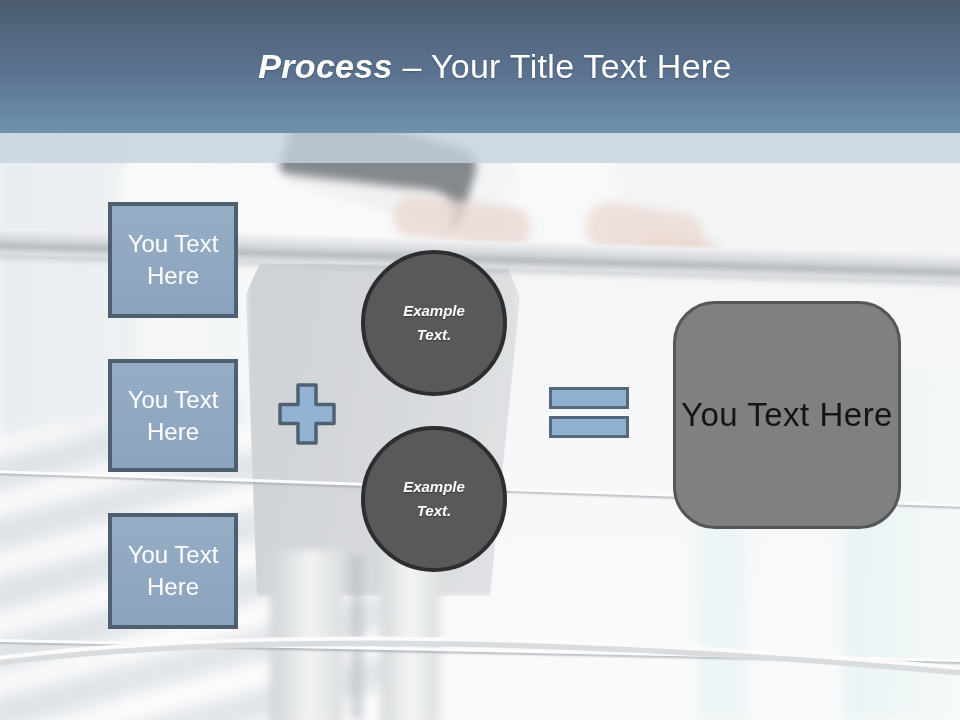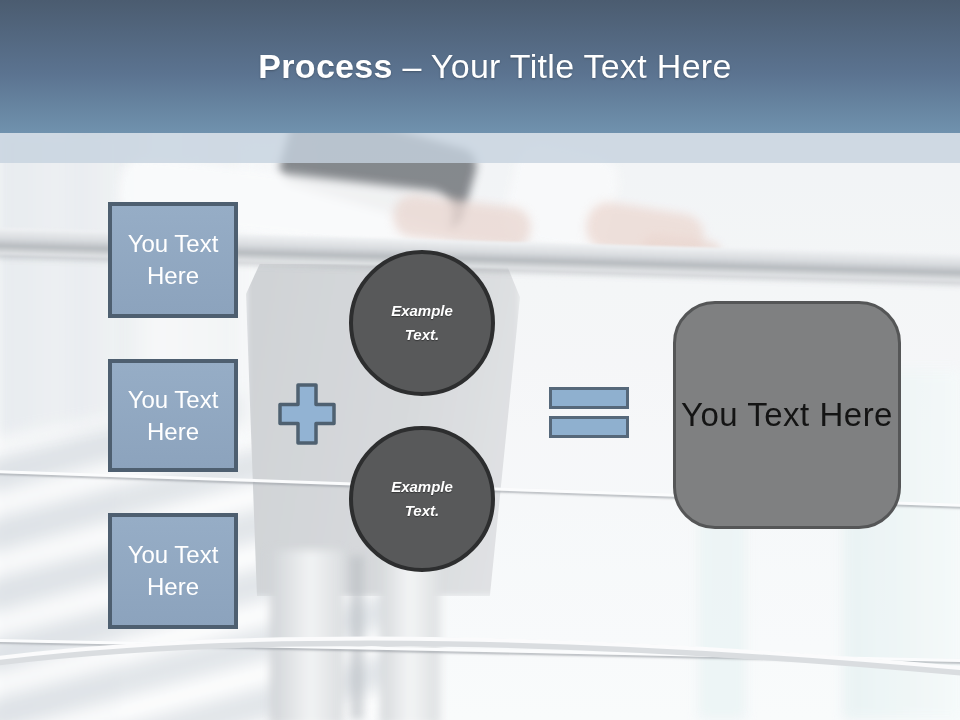--- a/index.html
+++ b/index.html
@@ -51,39 +51,39 @@
   .ph-cable-2{left:-6px;top:649px;width:976px;height:3px;background:#fbfcfd;
     transform:rotate(1.2deg);box-shadow:0 2px 2px rgba(140,146,152,.7);}
   .ph-arc{position:absolute;left:0;top:600px;width:960px;height:120px;}
   .ph-wash{inset:0;background:rgba(255,255,255,.18);}
   
   .header{position:absolute;left:0;top:0;width:960px;height:133px;z-index:3;
     background:linear-gradient(180deg,#4b5c70 0%,#5b7390 55%,#7092ae 100%);
     display:flex;align-items:center;justify-content:center;}
   .title{margin:0 0 0 30px;font-size:34px;font-weight:400;color:#ffffff;
     text-shadow:0 1px 2px rgba(0,0,0,.25);letter-spacing:.3px;}
-  .t-bold{font-weight:700;}
+  .t-bold{font-weight:700;font-style:italic;}
   .strip{position:absolute;left:0;top:133px;width:960px;height:30px;z-index:2;
     background:rgba(198,210,222,.8);}
   
   .diagram{position:absolute;inset:0;z-index:4;margin-top:26px;}
   .input-box{position:absolute;left:108px;width:130px;
     background:linear-gradient(180deg,#96adc6,#8ca3bd);
     border:4px solid #4e5f70;box-sizing:border-box;
     display:flex;align-items:center;justify-content:center;text-align:center;}
   .box-1{top:176px;height:116px;}
   .box-2{top:333px;height:113px;}
   .box-3{top:487px;height:116px;}
   .box-label{font-size:24px;line-height:1.33;color:#ffffff;width:104px;}
   .plus{position:absolute;left:277px;top:356px;width:60px;height:64px;}
   .equals{position:absolute;left:549px;top:361px;width:80px;}
   .eq-bar{box-sizing:border-box;width:80px;height:22px;background:#8fb0cf;
     border:3px solid #56687a;}
   .eq-bar + .eq-bar{margin-top:7px;}
-  .circle{position:absolute;left:349px;width:146px;height:146px;border-radius:50%;
+  .circle{position:absolute;left:361px;width:146px;height:146px;border-radius:50%;
     background:#58595a;border:4px solid #2d2e2f;box-sizing:border-box;
     display:flex;align-items:center;justify-content:center;text-align:center;}
   .circle-1{top:224px;}
   .circle-2{top:400px;}
   .circle-label{font-size:15px;font-weight:700;font-style:italic;color:#ffffff;
     line-height:1.6;width:92px;text-shadow:0 1px 1px rgba(0,0,0,.4);}
   .result-box{position:absolute;left:673px;top:275px;width:228px;height:228px;
     background:#7f8081;border:3px solid #555657;border-radius:42px;box-sizing:border-box;
     display:flex;align-items:center;justify-content:center;text-align:center;}
   .result-label{font-size:33px;color:#141414;letter-spacing:.5px;white-space:nowrap;}

